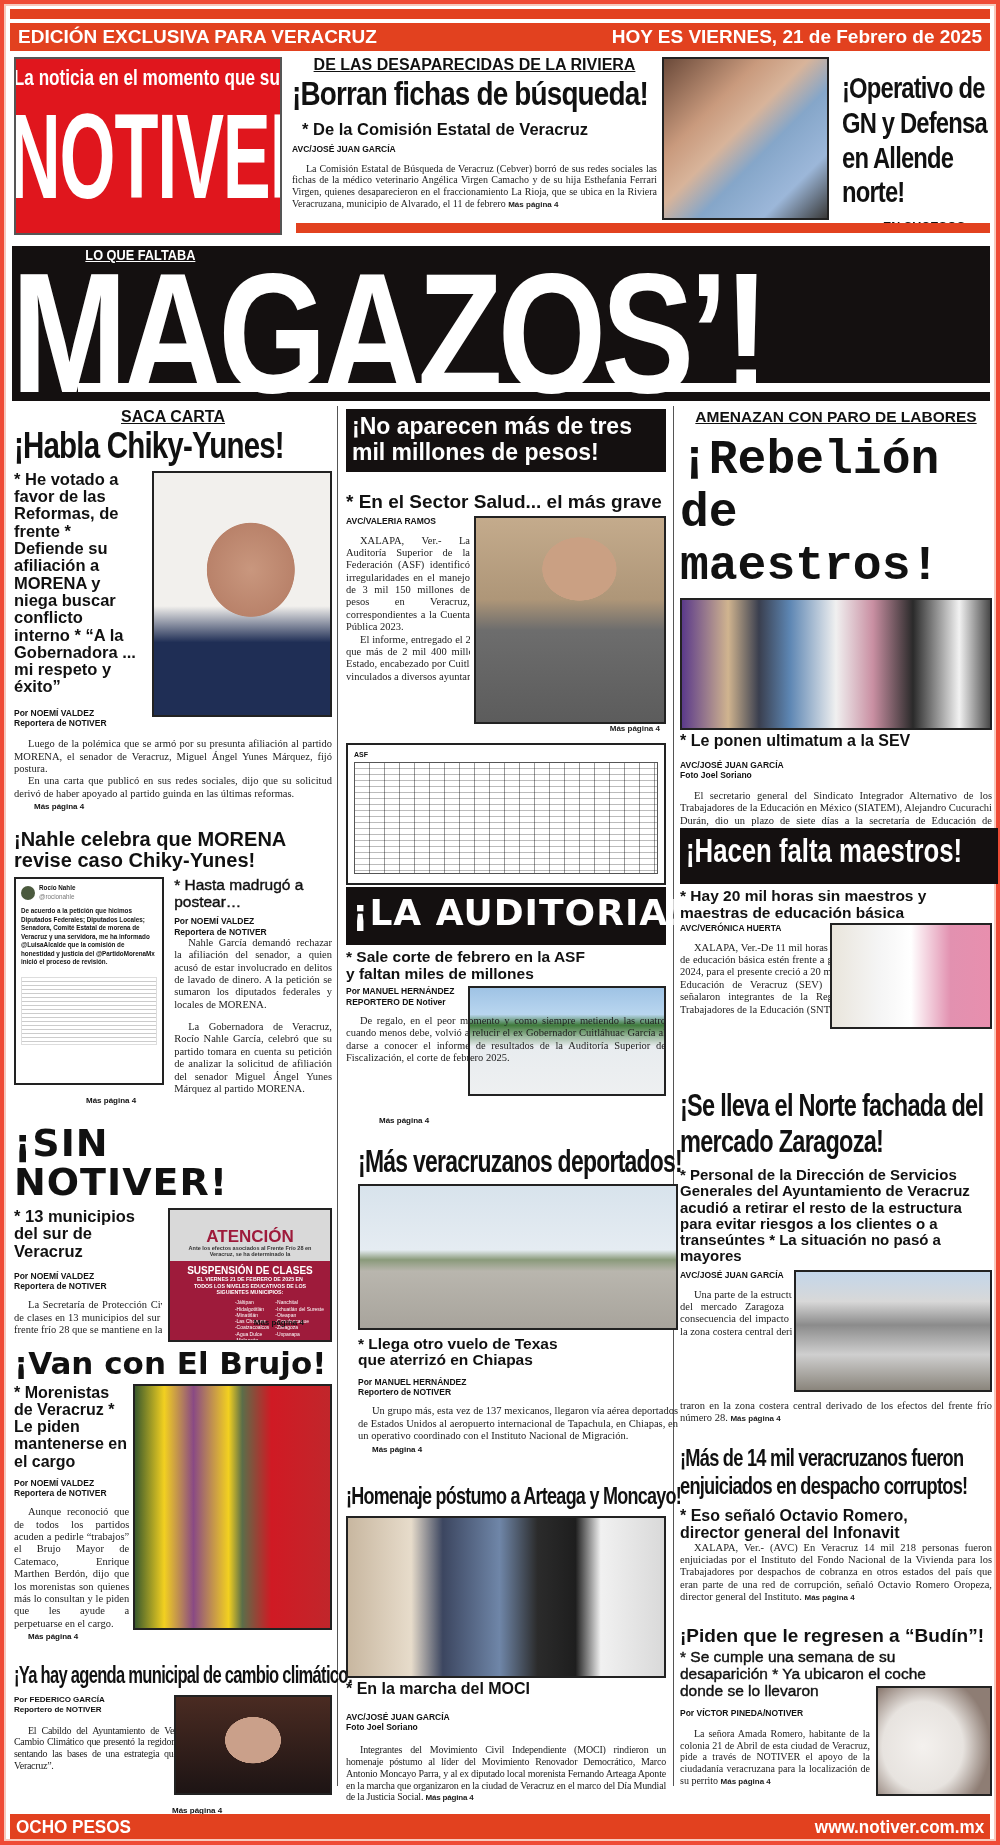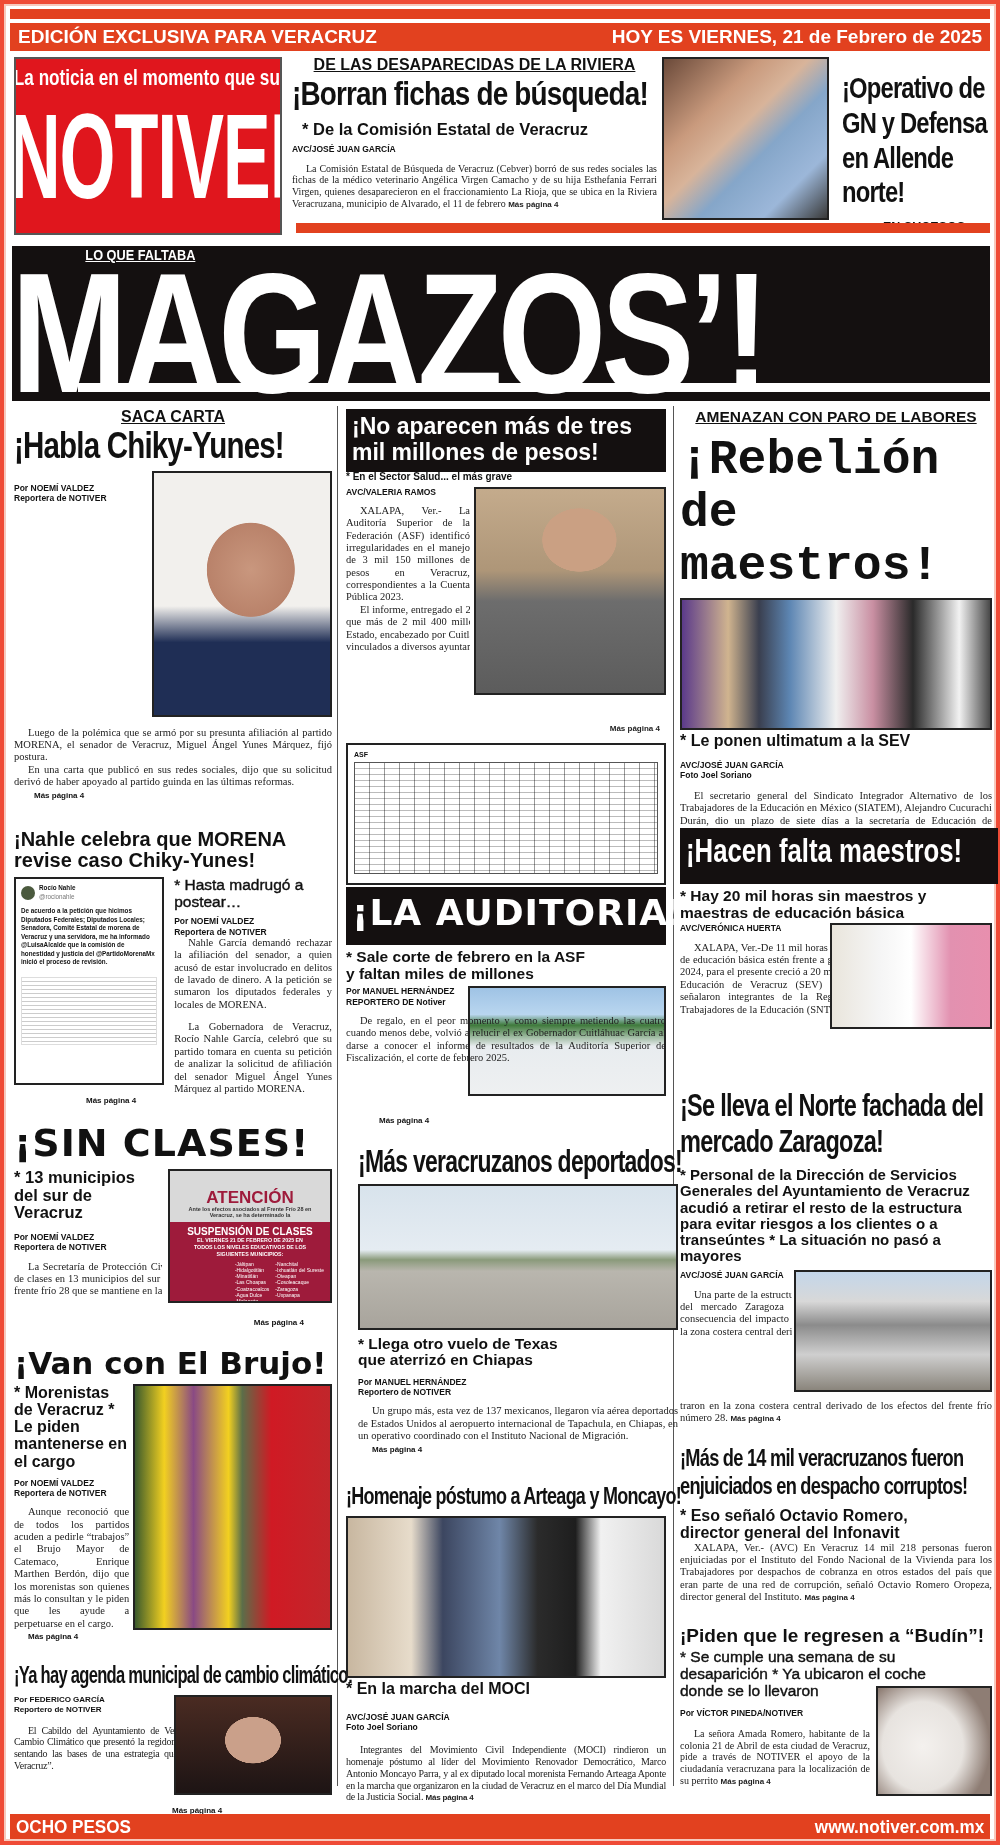--- a/index.html
+++ b/index.html
@@ -58,20 +58,21 @@
   </div>
 
   <div class="vrule" style="left:331px;top:400px;height:1380px"></div>
   <div class="vrule" style="left:667px;top:400px;height:1380px"></div>
 
   <div class="abs" style="left:8px;top:402px;width:318px">
     <div class="kicker" style="font-size:16px">SACA CARTA</div>
     <div class="hl cond" style="font-size:36px;margin-top:2px">¡Habla Chiky-Yunes!</div>
     <div style="display:flex;margin-top:6px">
       <div style="width:128px">
+        <div class="deck" style="font-size:16.5px;line-height:1.05">* He votado a favor de las Reformas, de frente * Defiende su afiliación a MORENA y niega buscar conflicto interno * “A la Gobernadora ... mi respeto y éxito”</div>
         <div class="by" style="margin-top:12px">
             <div>Por NOEMÍ VALDEZ</div>
             <div>Reportera de NOTIVER</div>
           </div>
       </div>
       <div class="photo" style="width:180px;height:246px;margin-left:10px;background:radial-gradient(ellipse 45% 35% at 55% 40%,#c9977e 0%,#b9826a 55%,transparent 56%),linear-gradient(180deg,#f2f0ed 0%,#f2f0ed 55%,#1f2e55 70%,#1f2e55 100%)"></div>
     </div>
     <p class="body" style="margin-top:10px">Luego de la polémica que se armó por su presunta afiliación al partido MORENA, el senador de Veracruz, Miguel Ángel Yunes Márquez, fijó postura.</p>
     <p class="body">En una carta que publicó en sus redes sociales, dijo que su solicitud derivó de haber apoyado al partido guinda en las últimas reformas.</p>
     <div class="more" style="margin-left:20px;margin-top:2px">Más página 4</div>
@@ -98,21 +99,21 @@
             <div>Reportera de NOTIVER</div>
           </div>
         <p class="body">Nahle García demandó rechazar la afiliación del senador, a quien acusó de estar involucrado en delitos de lavado de dinero. A la petición se sumaron los diputados federales y locales de MORENA.</p>
         <p class="body" style="margin-top:10px">La Gobernadora de Veracruz, Rocío Nahle García, celebró que su partido tomara en cuenta su petición de analizar la solicitud de afiliación del senador Miguel Ángel Yunes Márquez al partido MORENA.</p>
       </div>
     </div>
     <div class="more" style="margin-left:72px;margin-top:1px">Más página 4</div>
   </div>
 
   <div class="abs" style="left:8px;top:1118px;width:318px">
-    <div class="hl" style="font-size:38px;letter-spacing:1px;font-family:'DejaVu Sans',sans-serif">¡SIN CLASES!</div>
+    <div class="hl" style="font-size:38px;letter-spacing:1px;font-family:'DejaVu Sans',sans-serif">¡SIN NOTIVER!</div>
     <div style="display:flex;margin-top:6px">
       <div style="width:148px">
         <div class="deck" style="font-size:16.5px">* 13 municipios del sur de Veracruz</div>
         <div class="by" style="margin-top:10px">
             <div>Por NOEMÍ VALDEZ</div>
             <div>Reportera de NOTIVER</div>
           </div>
         <p class="body" style="margin-top:8px;width:318px;height:60px;clip-path:inset(0 170px 0 0)">La Secretaría de Protección Civil de Veracruz, confirmó la suspensión de clases en 13 municipios del sur del estado, esto debido a los efectos del frente frío 28 que se mantiene en la entidad.</p>
       </div>
       <div class="photo" style="width:164px;height:134px;margin-left:6px;background:#9e1b3b;text-align:center;color:#fff;font-weight:bold">
@@ -174,21 +175,21 @@
     </div>
   </div>
   <div class="abs" style="left:166px;top:1793px">
     <span class="more">Más página 4</span>
   </div>
 
   <div class="abs" style="left:340px;top:403px;width:320px">
     <div class="blackbox" style="padding:4px 6px 6px;width:320px">
       <div class="hl" style="font-size:23px;line-height:1.15;letter-spacing:0">¡No aparecen más de tres mil millones de pesos!</div>
     </div>
-    <div class="deck" style="font-size:10px;margin-top:0">* En el Sector Salud... el más grave</div>
+    <div class="deck" style="font-size:19px;margin-top:20px">* En el Sector Salud... el más grave</div>
     <div style="display:flex;margin-top:4px">
       <div style="width:124px">
         <div class="by">AVC/VALERIA RAMOS</div>
         <p class="body" style="margin-top:8px">XALAPA, Ver.- La Auditoría Superior de la Federación (ASF) identificó irregularidades en el manejo de 3 mil 150 millones de pesos en Veracruz, correspondientes a la Cuenta Pública 2023.</p>
         <p class="body" style="width:320px;clip-path:inset(0 196px 0 0);height:102px">El informe, entregado el 20 de febrero a la Cámara de Diputados, señala que más de 2 mil 400 millones de pesos corresponden al Gobierno del Estado, encabezado por Cuitláhuac García, mientras que 620 millones están vinculados a diversos ayuntamientos.</p>
       </div>
       <div class="photo" style="width:192px;height:208px;margin-left:4px;background:radial-gradient(ellipse 28% 22% at 55% 25%,#caa083 0,#caa083 70%,transparent 71%),linear-gradient(180deg,#c4ab8c 0%,#ae9678 40%,#6d6d6d 55%,#5c5c5c 100%)"></div>
     </div>
   </div>
   <div class="abs" style="left:340px;top:718px;width:320px">

